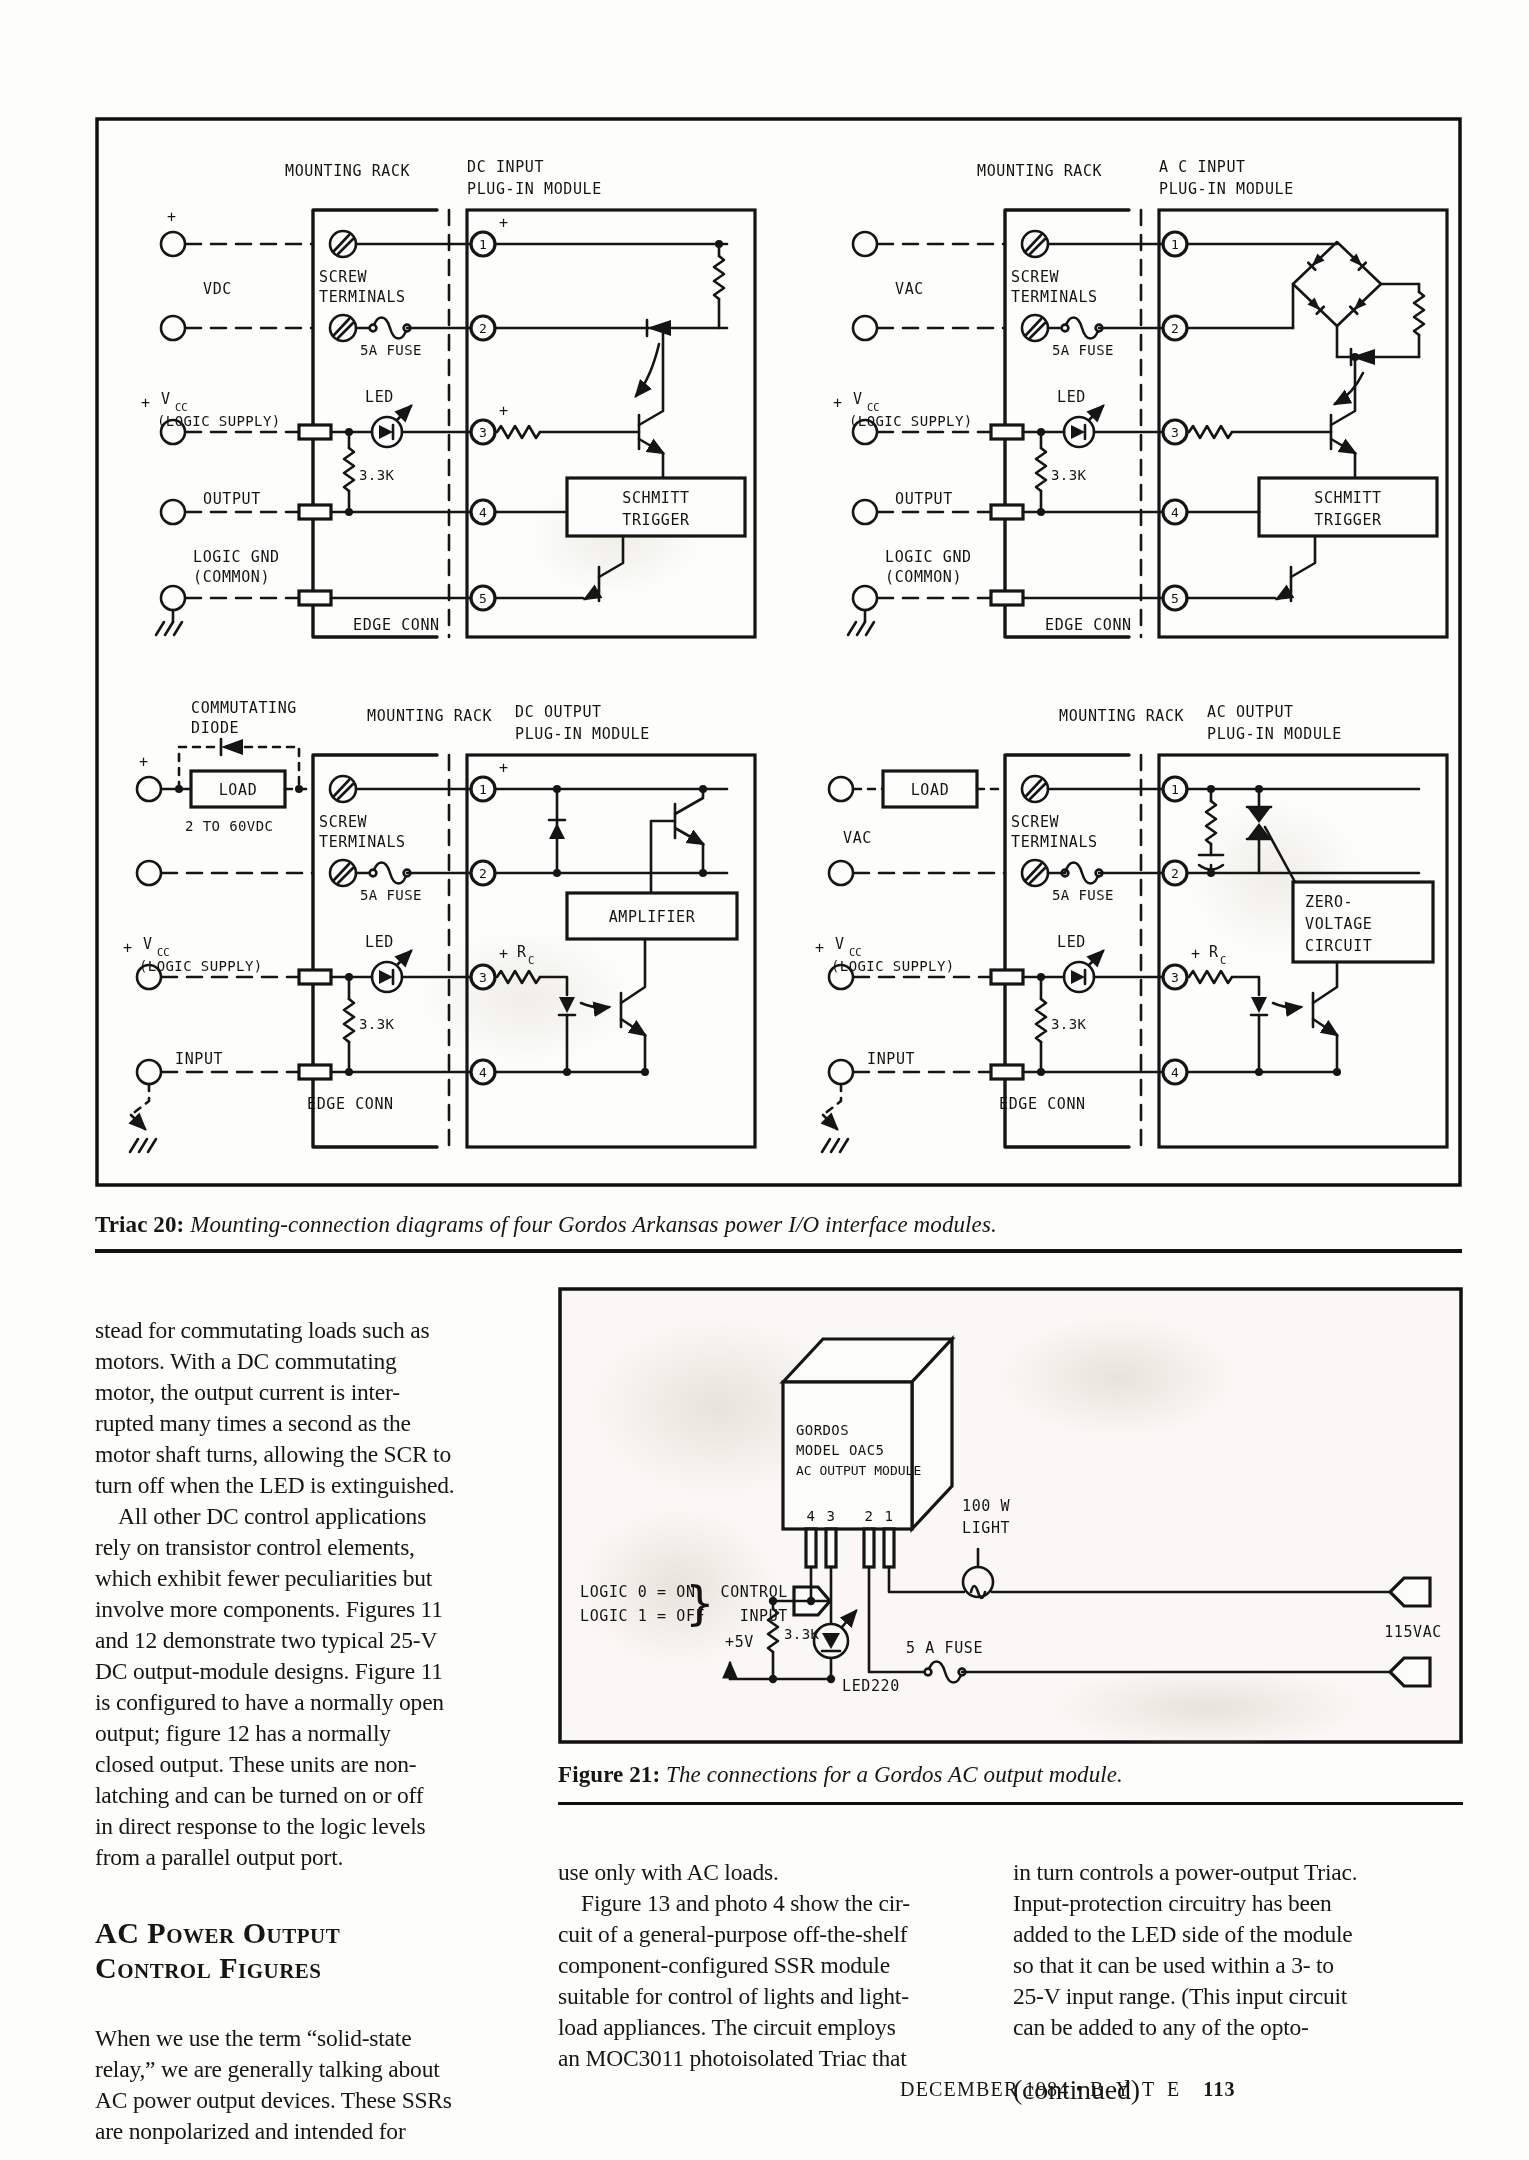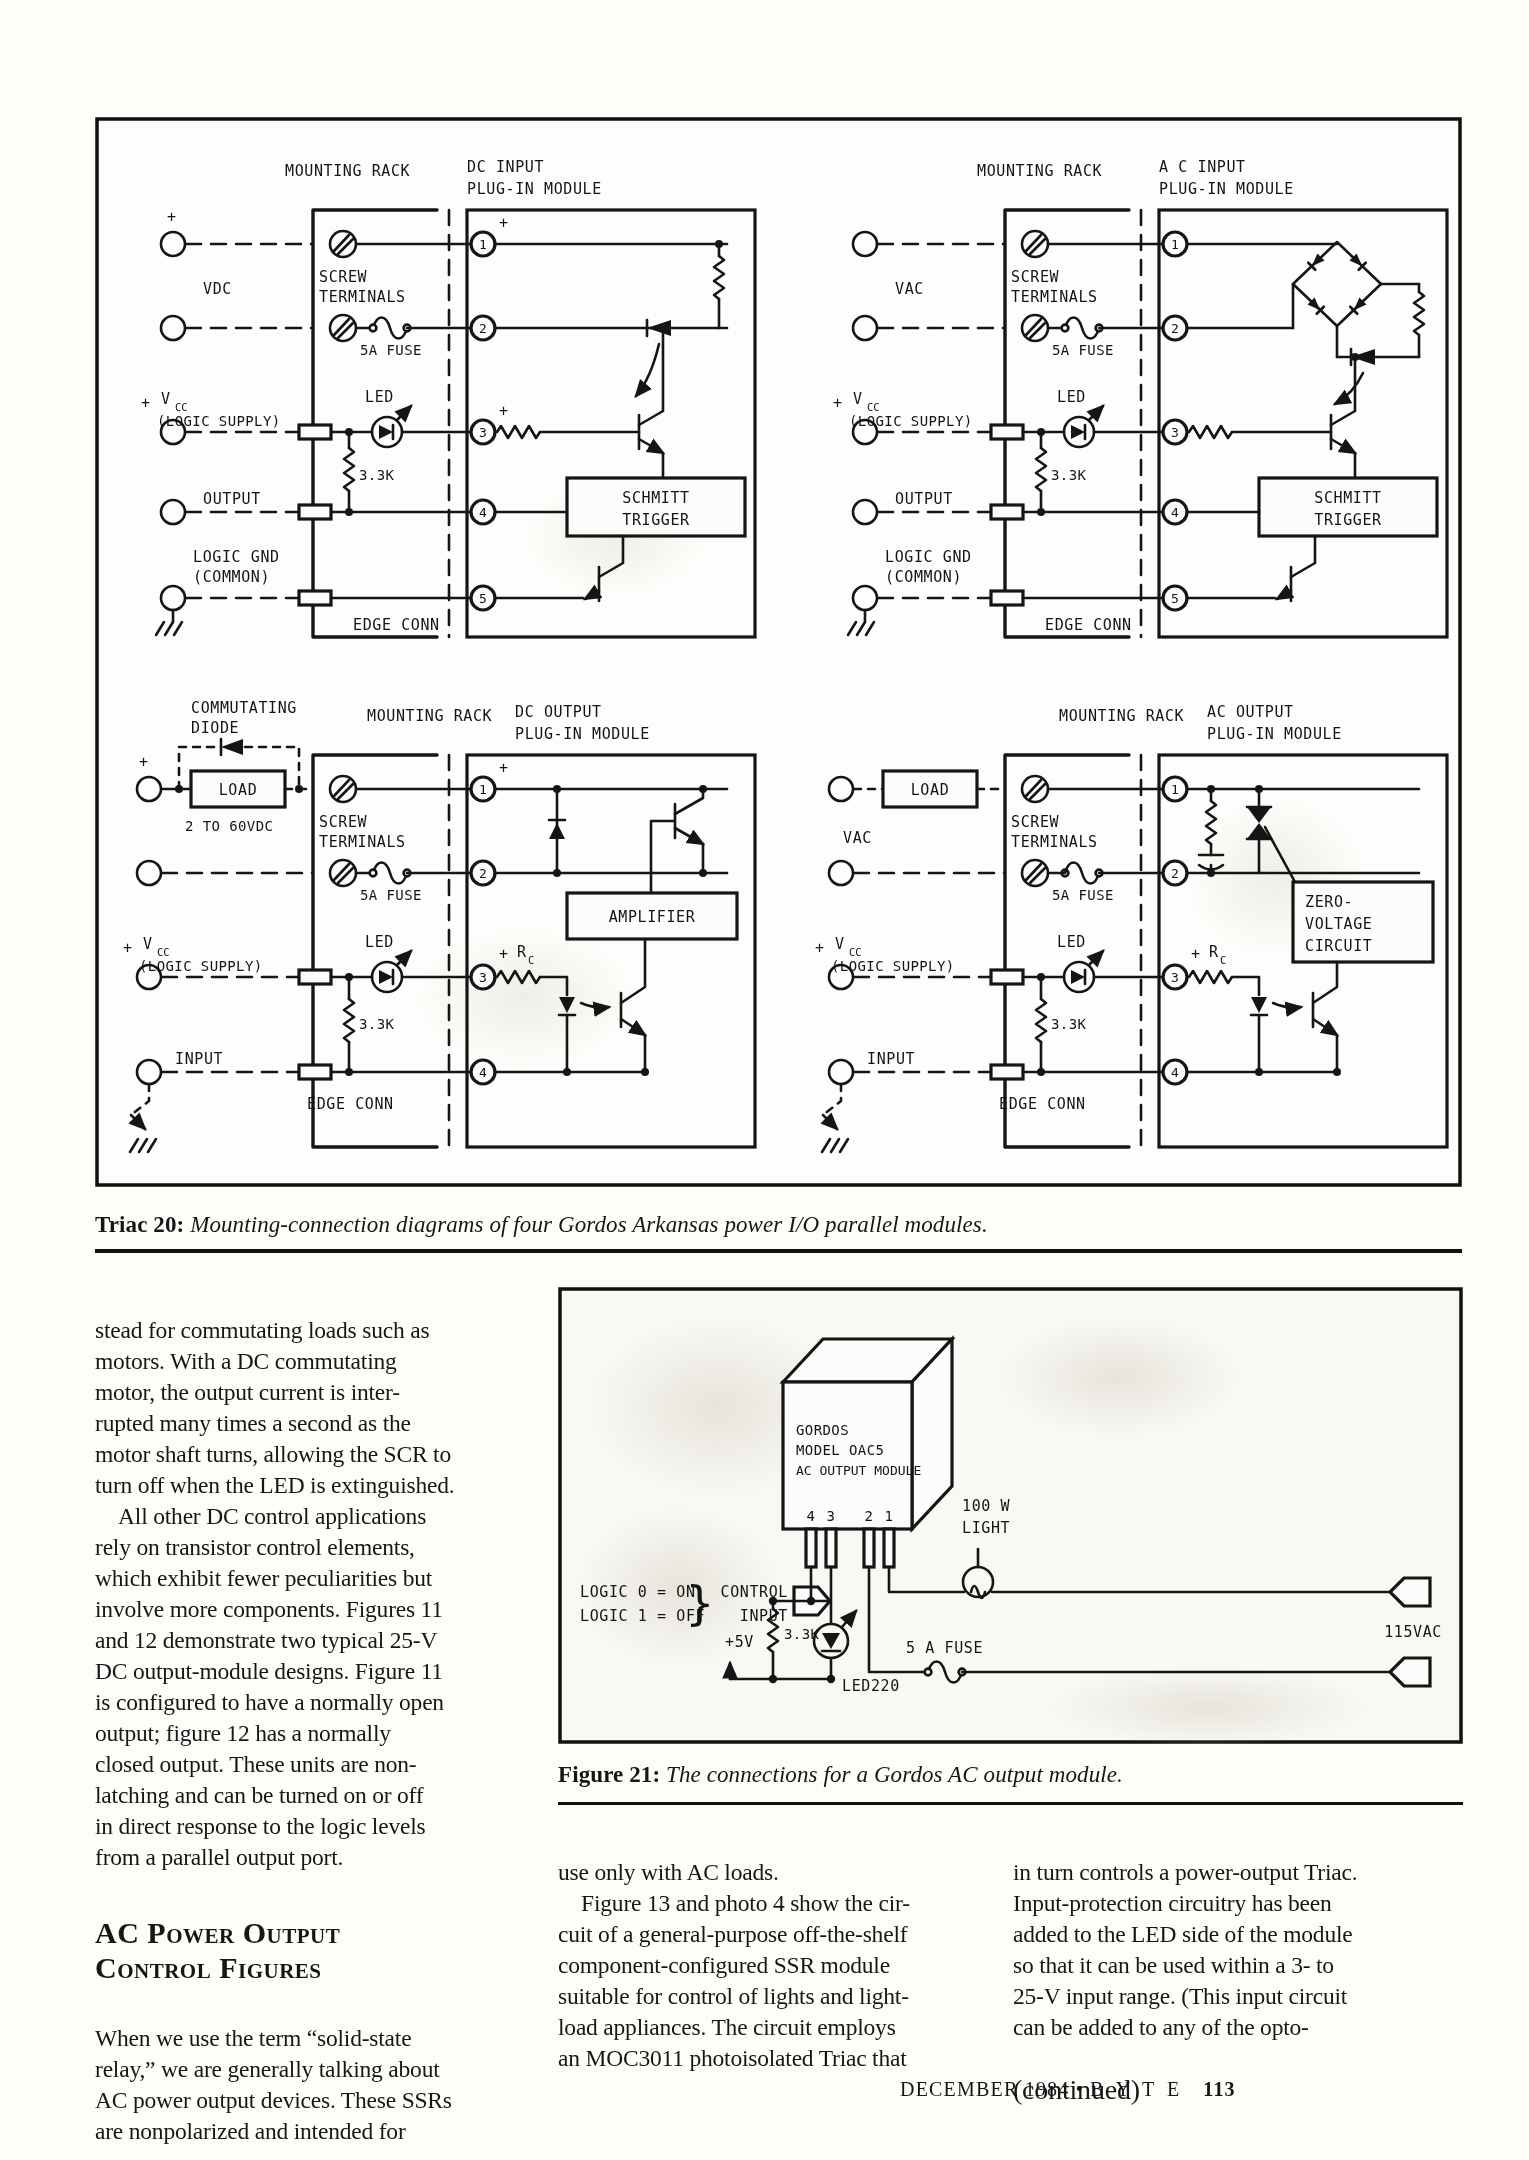--- a/index.html
+++ b/index.html
@@ -617,21 +617,21 @@
       </g>
       <line class="w" x1="380" y1="395" x2="530" y2="395"></line>
       <circle class="dot" cx="452" cy="395" r="4"></circle>
         <circle class="dot" cx="530" cy="395" r="4"></circle>
     </g>
   </g>
 </svg>
 
 <div class="figcap" style="left:95px;top:1212px;width:1367px">
   <span class="lbl">Triac 20:</span>
-  <span class="txt">Mounting-connection diagrams of four Gordos Arkansas power I/O parallel modules.</span>
+  <span class="txt">Mounting-connection diagrams of four Gordos Arkansas power I/O interface modules.</span>
 </div>
 <div class="rule" style="left:95px;top:1249px;width:1367px;height:4px"></div>
 
 <div class="col" style="left:95px;top:1284px;width:400px">
   <div>stead for commutating loads such as
 motors.  With  a  DC  commutating
 motor,  the  output  current  is  inter-
 rupted many times a second as the
 motor shaft turns, allowing the SCR to
 turn off when the LED is extinguished.

